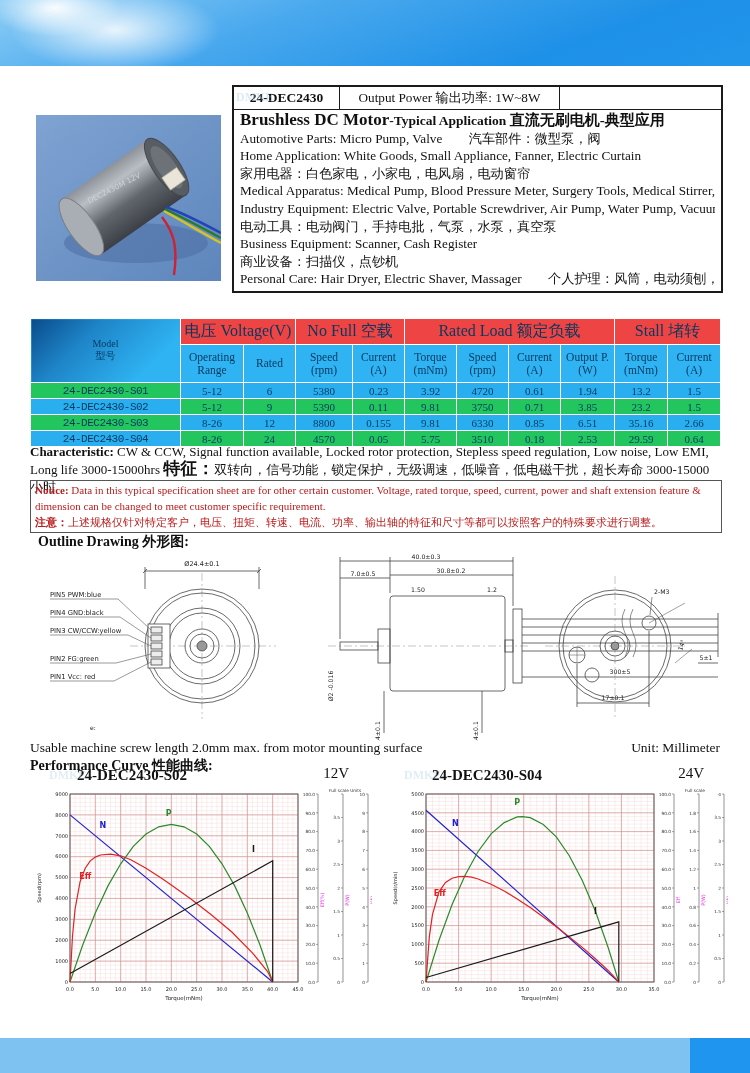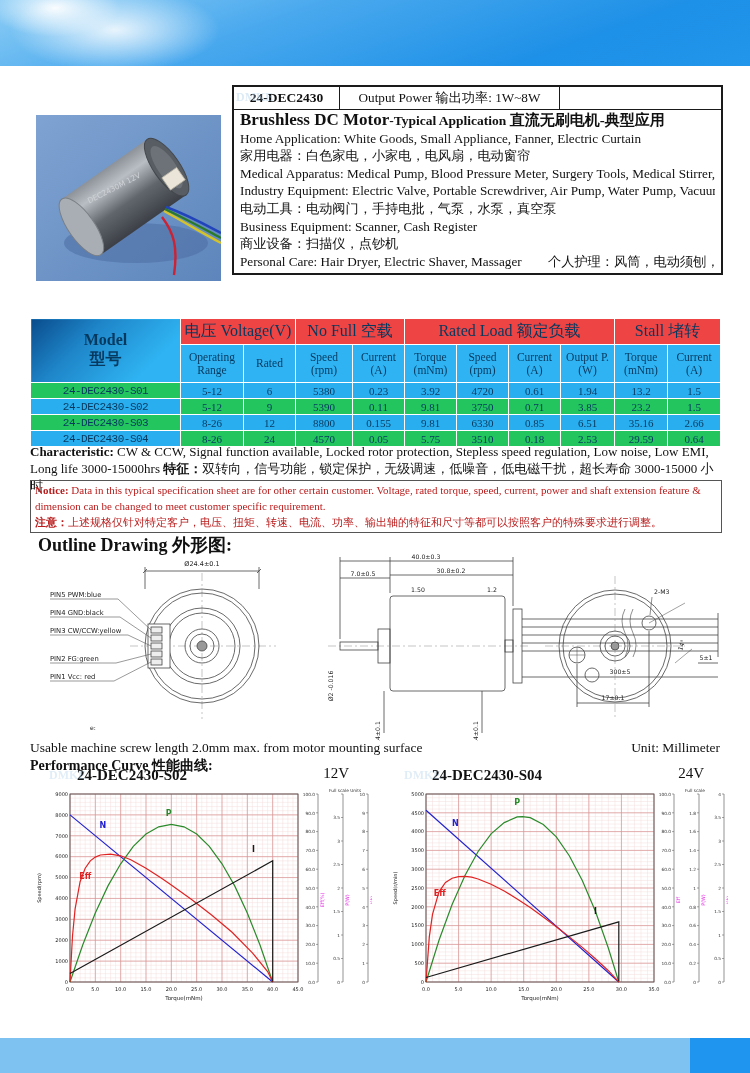--- a/index.html
+++ b/index.html
@@ -28,33 +28,33 @@
   .app-title .t2{font-size:13.5px;}
   .app-title .t3{font-size:15px;}
   .app-line{white-space:nowrap;overflow:hidden;}
   
   .spec-wrap{left:30px;top:318px;width:690px;}
   table.spec{border-collapse:collapse;width:690px;table-layout:fixed;}
   table.spec th,table.spec td{border:1px solid #fff;text-align:center;vertical-align:middle;
     color:#07395f;padding:0;overflow:hidden;}
   .group-h{background:#ef4444;height:25px;font-size:16px;font-weight:normal;}
   .sub-h{background:#2fb3f2;height:37px;font-size:11.5px;line-height:1.12;font-weight:normal;}
-  .model-h{background:linear-gradient(135deg,#0a4c8c 0%,#1e86c9 35%,#2fb3f2 78%);font-size:16px;font-weight:bold;}
+  .model-h{background:linear-gradient(135deg,#0a4c8c 0%,#1e86c9 35%,#2fb3f2 78%);font-size:10px;font-weight:normal;}
   table.spec tbody td{height:15px;font-size:11px;}
   td.m{font-family:"Liberation Mono",monospace;font-size:10px;letter-spacing:-0.5px;}
   .c-blue{background:#29aeef;}
   .c-pale{background:#22c55e;}
   
   .charact{left:30px;top:444px;width:692px;font-size:13px;line-height:16.8px;}
-  .charact b.cn{font-size:13px;text-align:right;}
+  .charact b.cn{font-size:17px;text-align:right;}
   
   .notice{left:30px;top:480px;width:682px;border:1px solid #555;color:#b91c1c;
           font-size:11px;line-height:16.2px;padding:1px 4px;}
   
-  .h-outline{left:30px;top:533px;font-weight:bold;font-size:18px;padding-left:8px;}
+  .h-outline{left:30px;top:533px;font-weight:bold;font-size:14px;padding-left:8px;}
   .h-perf{left:30px;top:757px;font-weight:bold;font-size:14px;}
   .drawing{left:30px;top:551px;width:690px;height:190px;}
   svg{font-family:"DejaVu Sans",sans-serif;}
   .screw-line{left:30px;top:740px;width:690px;display:flex;justify-content:space-between;font-size:13.5px;}
   
   .chart-head{top:767px;width:340px;height:20px;font-size:15px;}
   .chart-head .ttl{font-weight:bold;margin-left:42px;}
   .chart-head .volt{position:absolute;right:26px;top:-2px;font-size:15px;}
   .chart-head .wm2{position:absolute;left:14px;top:1px;color:#a8cde8;opacity:.35;font-weight:bold;font-size:12px;}
   .chart-svg{top:786px;width:340px;height:232px;}
@@ -105,20 +105,21 @@
       <span>24-DEC2430</span>
     </div>
     <div class="info-cell cell-power">Output Power  输出功率: 1W~8W</div>
   </div>
   <div class="app-block">
     <div class="app-title">
       <span class="t1">Brushless DC Motor</span><span class="t2">-Typical Application</span>
       <span class="t3">直流无刷电机-典型应用</span>
     </div>
     <div id="app-lines">
+        <div class="app-line">Automotive Parts: Micro Pump, Valve　　汽车部件：微型泵，阀</div>
         <div class="app-line">Home Application: White Goods, Small Appliance, Fanner, Electric Curtain</div>
         <div class="app-line">家用电器：白色家电，小家电，电风扇，电动窗帘</div>
         <div class="app-line">Medical Apparatus: Medical Pump, Blood Pressure Meter, Surgery Tools, Medical Stirrer, centrifugal</div>
         <div class="app-line">Industry Equipment: Electric Valve, Portable Screwdriver, Air Pump, Water Pump, Vacuum Pump</div>
         <div class="app-line">电动工具：电动阀门，手持电批，气泵，水泵，真空泵</div>
         <div class="app-line">Business Equipment: Scanner, Cash Register</div>
         <div class="app-line">商业设备：扫描仪，点钞机</div>
         <div class="app-line">Personal Care: Hair Dryer, Electric Shaver, Massager　　个人护理：风筒，电动须刨，按摩器</div>
       </div>
   </div>

